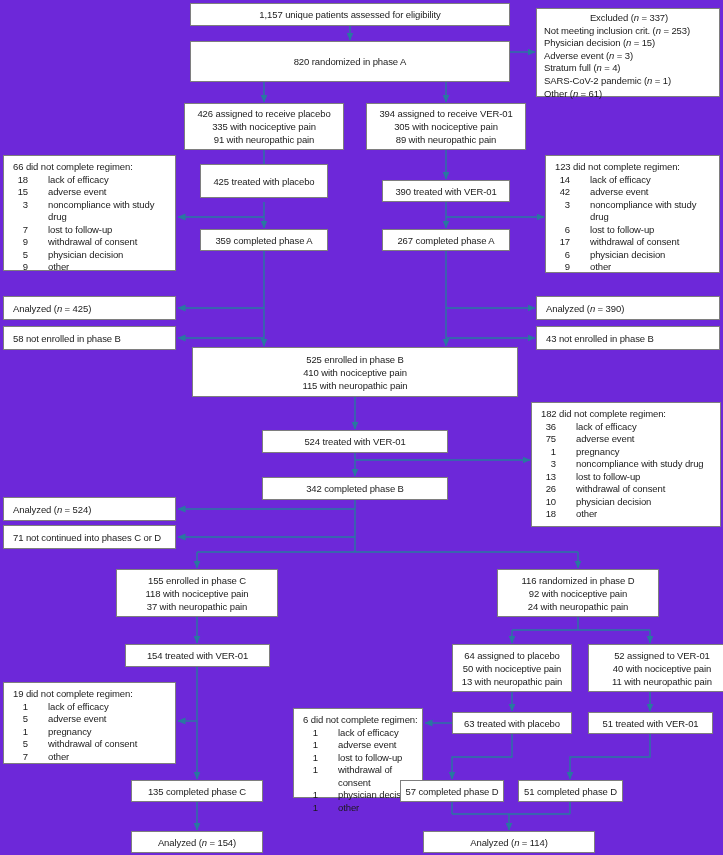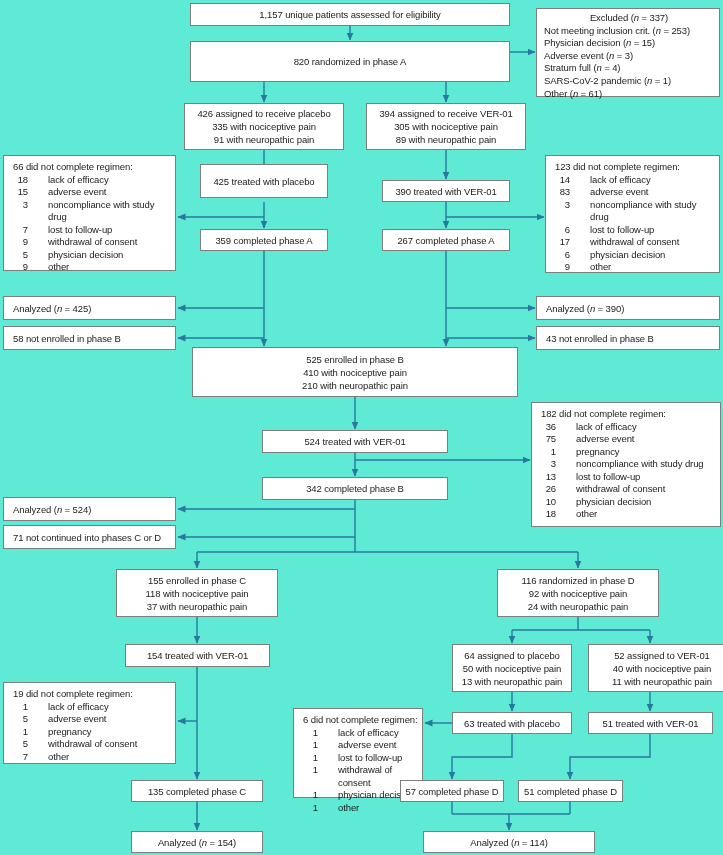--- a/index.html
+++ b/index.html
@@ -1,17 +1,17 @@
 <!DOCTYPE html>
 <html><head>
 <meta charset="utf-8">
 <style>
   html,body{margin:0;padding:0;background:#fff}
   #stage{
-    position:relative;width:723px;height:855px;background:#5eead4;
+    position:relative;width:723px;height:855px;background:#6d28d9;
     font-family:"Liberation Sans","DejaVu Sans",sans-serif;
     font-size:9.5px;line-height:13px;letter-spacing:-0.1px;color:#1b1b1b;
     overflow:hidden;
   }
   #arrows{position:absolute;left:0;top:0;pointer-events:none}
   .bx{position:absolute;background:#fff;border:1px solid #7e7e7e;box-sizing:border-box;z-index:2}
   .c{display:flex;flex-direction:column;align-items:center;justify-content:center;text-align:center}
   .l{display:flex;align-items:center;padding-left:9px}
   .drop{padding:5px 3px 0 9px;line-height:12.5px}
   .di{display:flex}
@@ -142,21 +142,21 @@
       </div>
   </div>
 
   <div class="bx drop" style="left:545px;top:155px;width:175px;height:118px">
     <div class="dt">123 did not complete regimen:</div>
     <div class="di">
         <span class="n">14</span>
         <span class="dl">lack of efficacy</span>
       </div>
     <div class="di">
-        <span class="n">83</span>
+        <span class="n">42</span>
         <span class="dl">adverse event</span>
       </div>
     <div class="di">
         <span class="n">3</span>
         <span class="dl">noncompliance with study drug</span>
       </div>
     <div class="di">
         <span class="n">6</span>
         <span class="dl">lost to follow-up</span>
       </div>
@@ -197,21 +197,21 @@
   <div class="bx l" style="left:536px;top:296px;width:184px;height:24px">
     <span>Analyzed (<i>n</i> = 390)</span>
   </div>
   <div class="bx l" style="left:536px;top:326px;width:184px;height:24px">
     <span>43 not enrolled in phase B</span>
   </div>
 
   <div class="bx c" style="left:192px;top:347px;width:326px;height:50px">
     <span>525 enrolled in phase B</span>
     <span>410 with nociceptive pain</span>
-    <span>210 with neuropathic pain</span>
+    <span>115 with neuropathic pain</span>
   </div>
 
   <div class="bx drop" style="left:531px;top:402px;width:190px;height:125px">
     <div class="dt">182 did not complete regimen:</div>
     <div class="di">
         <span class="n">36</span>
         <span class="dl">lack of efficacy</span>
       </div>
     <div class="di">
         <span class="n">75</span>

